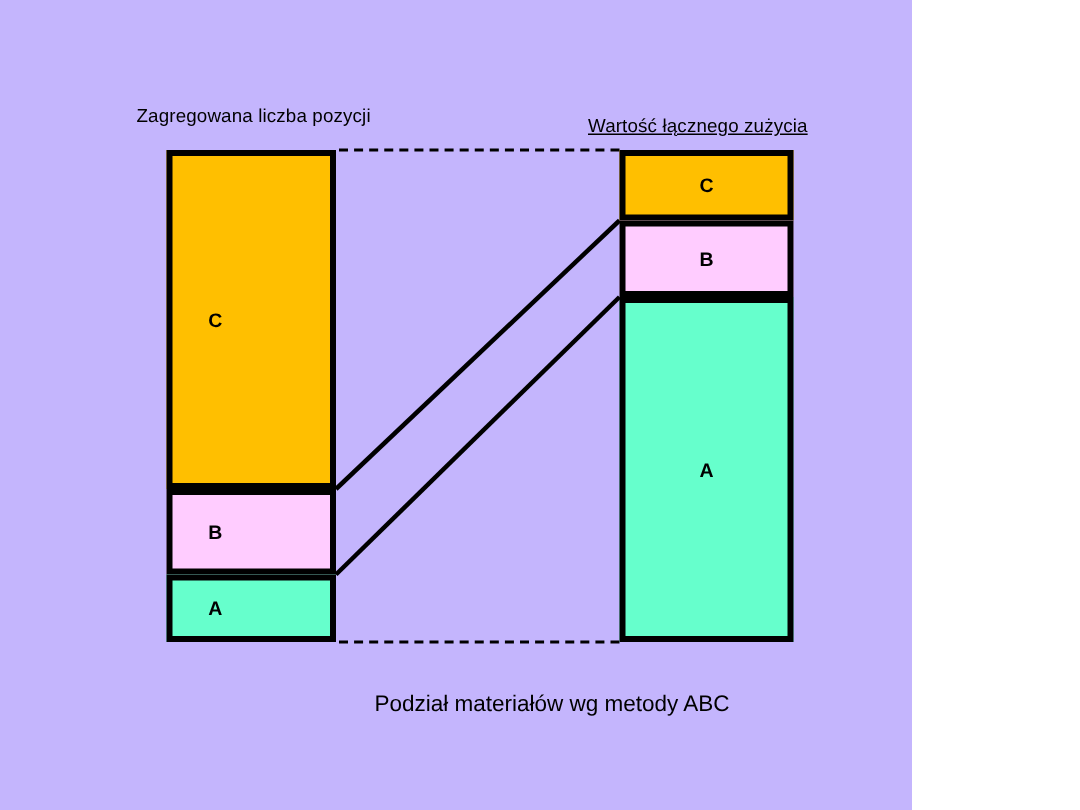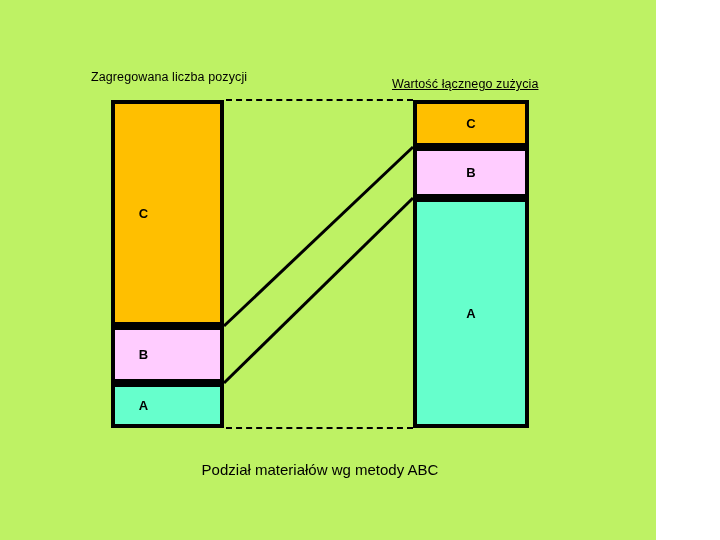--- a/index.html
+++ b/index.html
@@ -5,23 +5,23 @@
   html, body {
     margin: 0;
     padding: 0;
     background: #ffffff;
   }
   body {
     font-family: "Liberation Sans", sans-serif;
   }
   #stage {
     position: relative;
-    width: 656px;
+    width: 608px;
     height: 540px;
-    background: #bef264;
+    background: #c4b5fd;
     overflow: hidden;
   }
 
   
   .col-header {
     position: absolute;
     font-size: 12.5px;
     color: #000000;
     white-space: nowrap;
     letter-spacing: 0.1px;
@@ -79,20 +79,21 @@
 
   
   #caption {
     position: absolute;
     left: 0;
     top: 461px;
     width: 640px;
     text-align: center;
     font-size: 15px;
     color: #000000;
+    padding-left: 48px;
   }
 </style>
 </head>
 <body>
 
 <div id="stage">
 
   <div class="col-header" id="header-left">Zagregowana liczba pozycji</div>
 
   <div class="col-header" id="header-right">Wartość łącznego zużycia</div>

